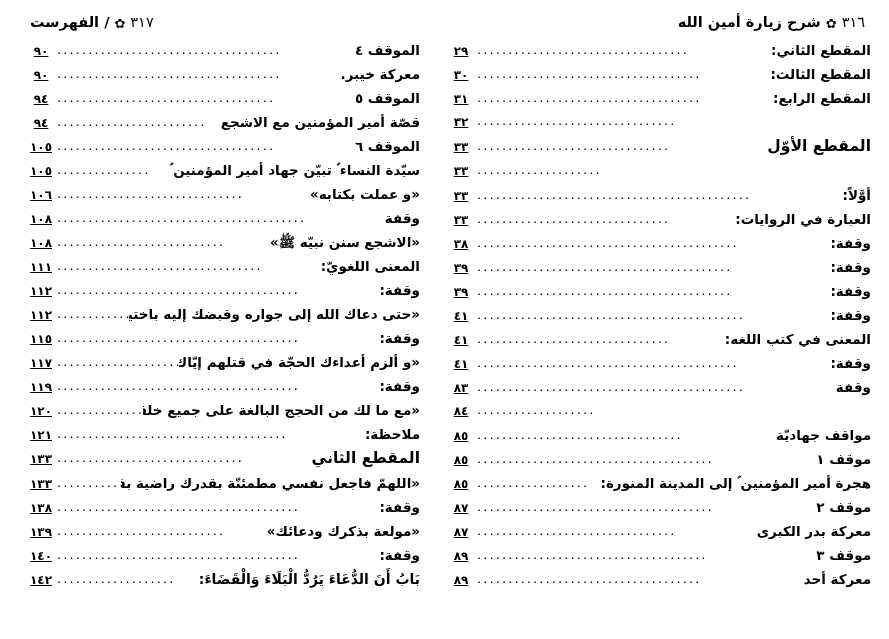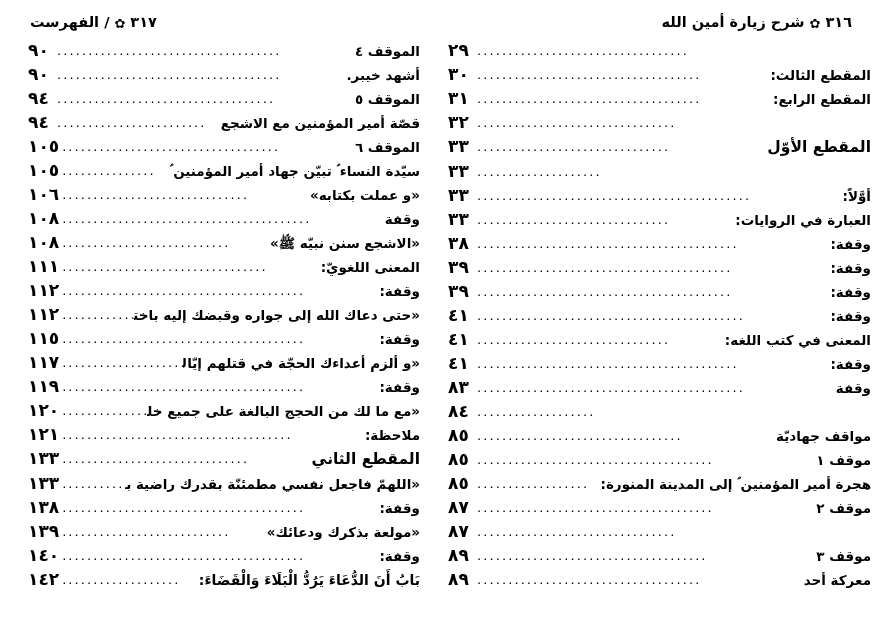--- a/index.html
+++ b/index.html
@@ -25,37 +25,37 @@
   
   .hdr {
     position: absolute;
     top: 14px;
     font-size: 14.5px;
     font-weight: bold;
     white-space: nowrap;
     letter-spacing: 0;
   }
   .hdr-right {
-    right: 37px;
+    right: 24px;
     direction: rtl;
   }
   .hdr-left {
     left: 30px;
     direction: rtl;
   }
   .hdr .star {
     display: inline-block;
     font-size: 13px;
     line-height: 1;
     vertical-align: -1px;
     margin: 0 5px;
     font-weight: normal;
   }
   .hdr .pg {
-    font-weight: bold;
+    font-weight: normal;
   }
   .hdr .sep {
     font-weight: bold;
   }
 
   
   .columns {
     position: absolute;
     top: 38px;
     left: 0;
@@ -107,28 +107,29 @@
     font-size: 13px;
     line-height: 24px;
     letter-spacing: 2.1px;
     color: #000;
     direction: ltr;
     text-align: left;
     transform: translateY(-1px);
   }
   .toc-page {
     flex: 0 0 auto;
-    font-size: 17px;
+    font-size: 12px;
     font-weight: bold;
     line-height: 24px;
     direction: rtl;
     unicode-bidi: isolate;
-    text-align: left;
+    text-align: center;
     padding-right: 3px;
     min-width: 26px;
+    text-decoration: underline;
   }
 
   
   .toc-row.level-head .toc-title {
     font-size: 15.5px;
   }
   .toc-row.level-head {
     height: 25px;
   }
 
@@ -147,20 +148,21 @@
   </div>
 
   <div class="hdr hdr-left">
     <span class="pg">٣١٧</span><span class="star">✿</span><span class="sep">/</span>&nbsp;<span>الفهرست</span>
   </div>
 
   <div class="columns">
 
     <div class="col col-right" id="col-right">
         <div class="toc-row">
+          <span class="toc-title">المقطع الثاني:</span>
           <span class="toc-dots">..................................</span>
           <span class="toc-page">٢٩</span>
         </div>
         <div class="toc-row">
           <span class="toc-title">المقطع الثالث:</span>
           <span class="toc-dots">....................................</span>
           <span class="toc-page">٣٠</span>
         </div>
         <div class="toc-row">
           <span class="toc-title">المقطع الرابع:</span>
@@ -243,20 +245,21 @@
           <span class="toc-title">هجرة أمير المؤمنين ؑ إلى المدينة المنورة:</span>
           <span class="toc-dots">..................</span>
           <span class="toc-page">٨٥</span>
         </div>
         <div class="toc-row">
           <span class="toc-title">موقف ٢</span>
           <span class="toc-dots">......................................</span>
           <span class="toc-page">٨٧</span>
         </div>
         <div class="toc-row">
+          <span class="toc-title">معركة بدر الكبرى</span>
           <span class="toc-dots">................................</span>
           <span class="toc-page">٨٧</span>
         </div>
         <div class="toc-row">
           <span class="toc-title">موقف ٣</span>
           <span class="toc-dots">.....................................</span>
           <span class="toc-page">٨٩</span>
         </div>
         <div class="toc-row">
           <span class="toc-title">معركة أحد</span>
@@ -265,21 +268,21 @@
         </div>
       </div>
 
     <div class="col col-left" id="col-left">
         <div class="toc-row">
           <span class="toc-title">الموقف ٤</span>
           <span class="toc-dots">....................................</span>
           <span class="toc-page">٩٠</span>
         </div>
         <div class="toc-row">
-          <span class="toc-title">أشهد خيبر.</span>
+          <span class="toc-title">معركة خيبر.</span>
           <span class="toc-dots">....................................</span>
           <span class="toc-page">٩٠</span>
         </div>
         <div class="toc-row">
           <span class="toc-title">الموقف ٥</span>
           <span class="toc-dots">...................................</span>
           <span class="toc-page">٩٤</span>
         </div>
         <div class="toc-row">
           <span class="toc-title">قصّة أمير المؤمنين مع الاشجع</span>

